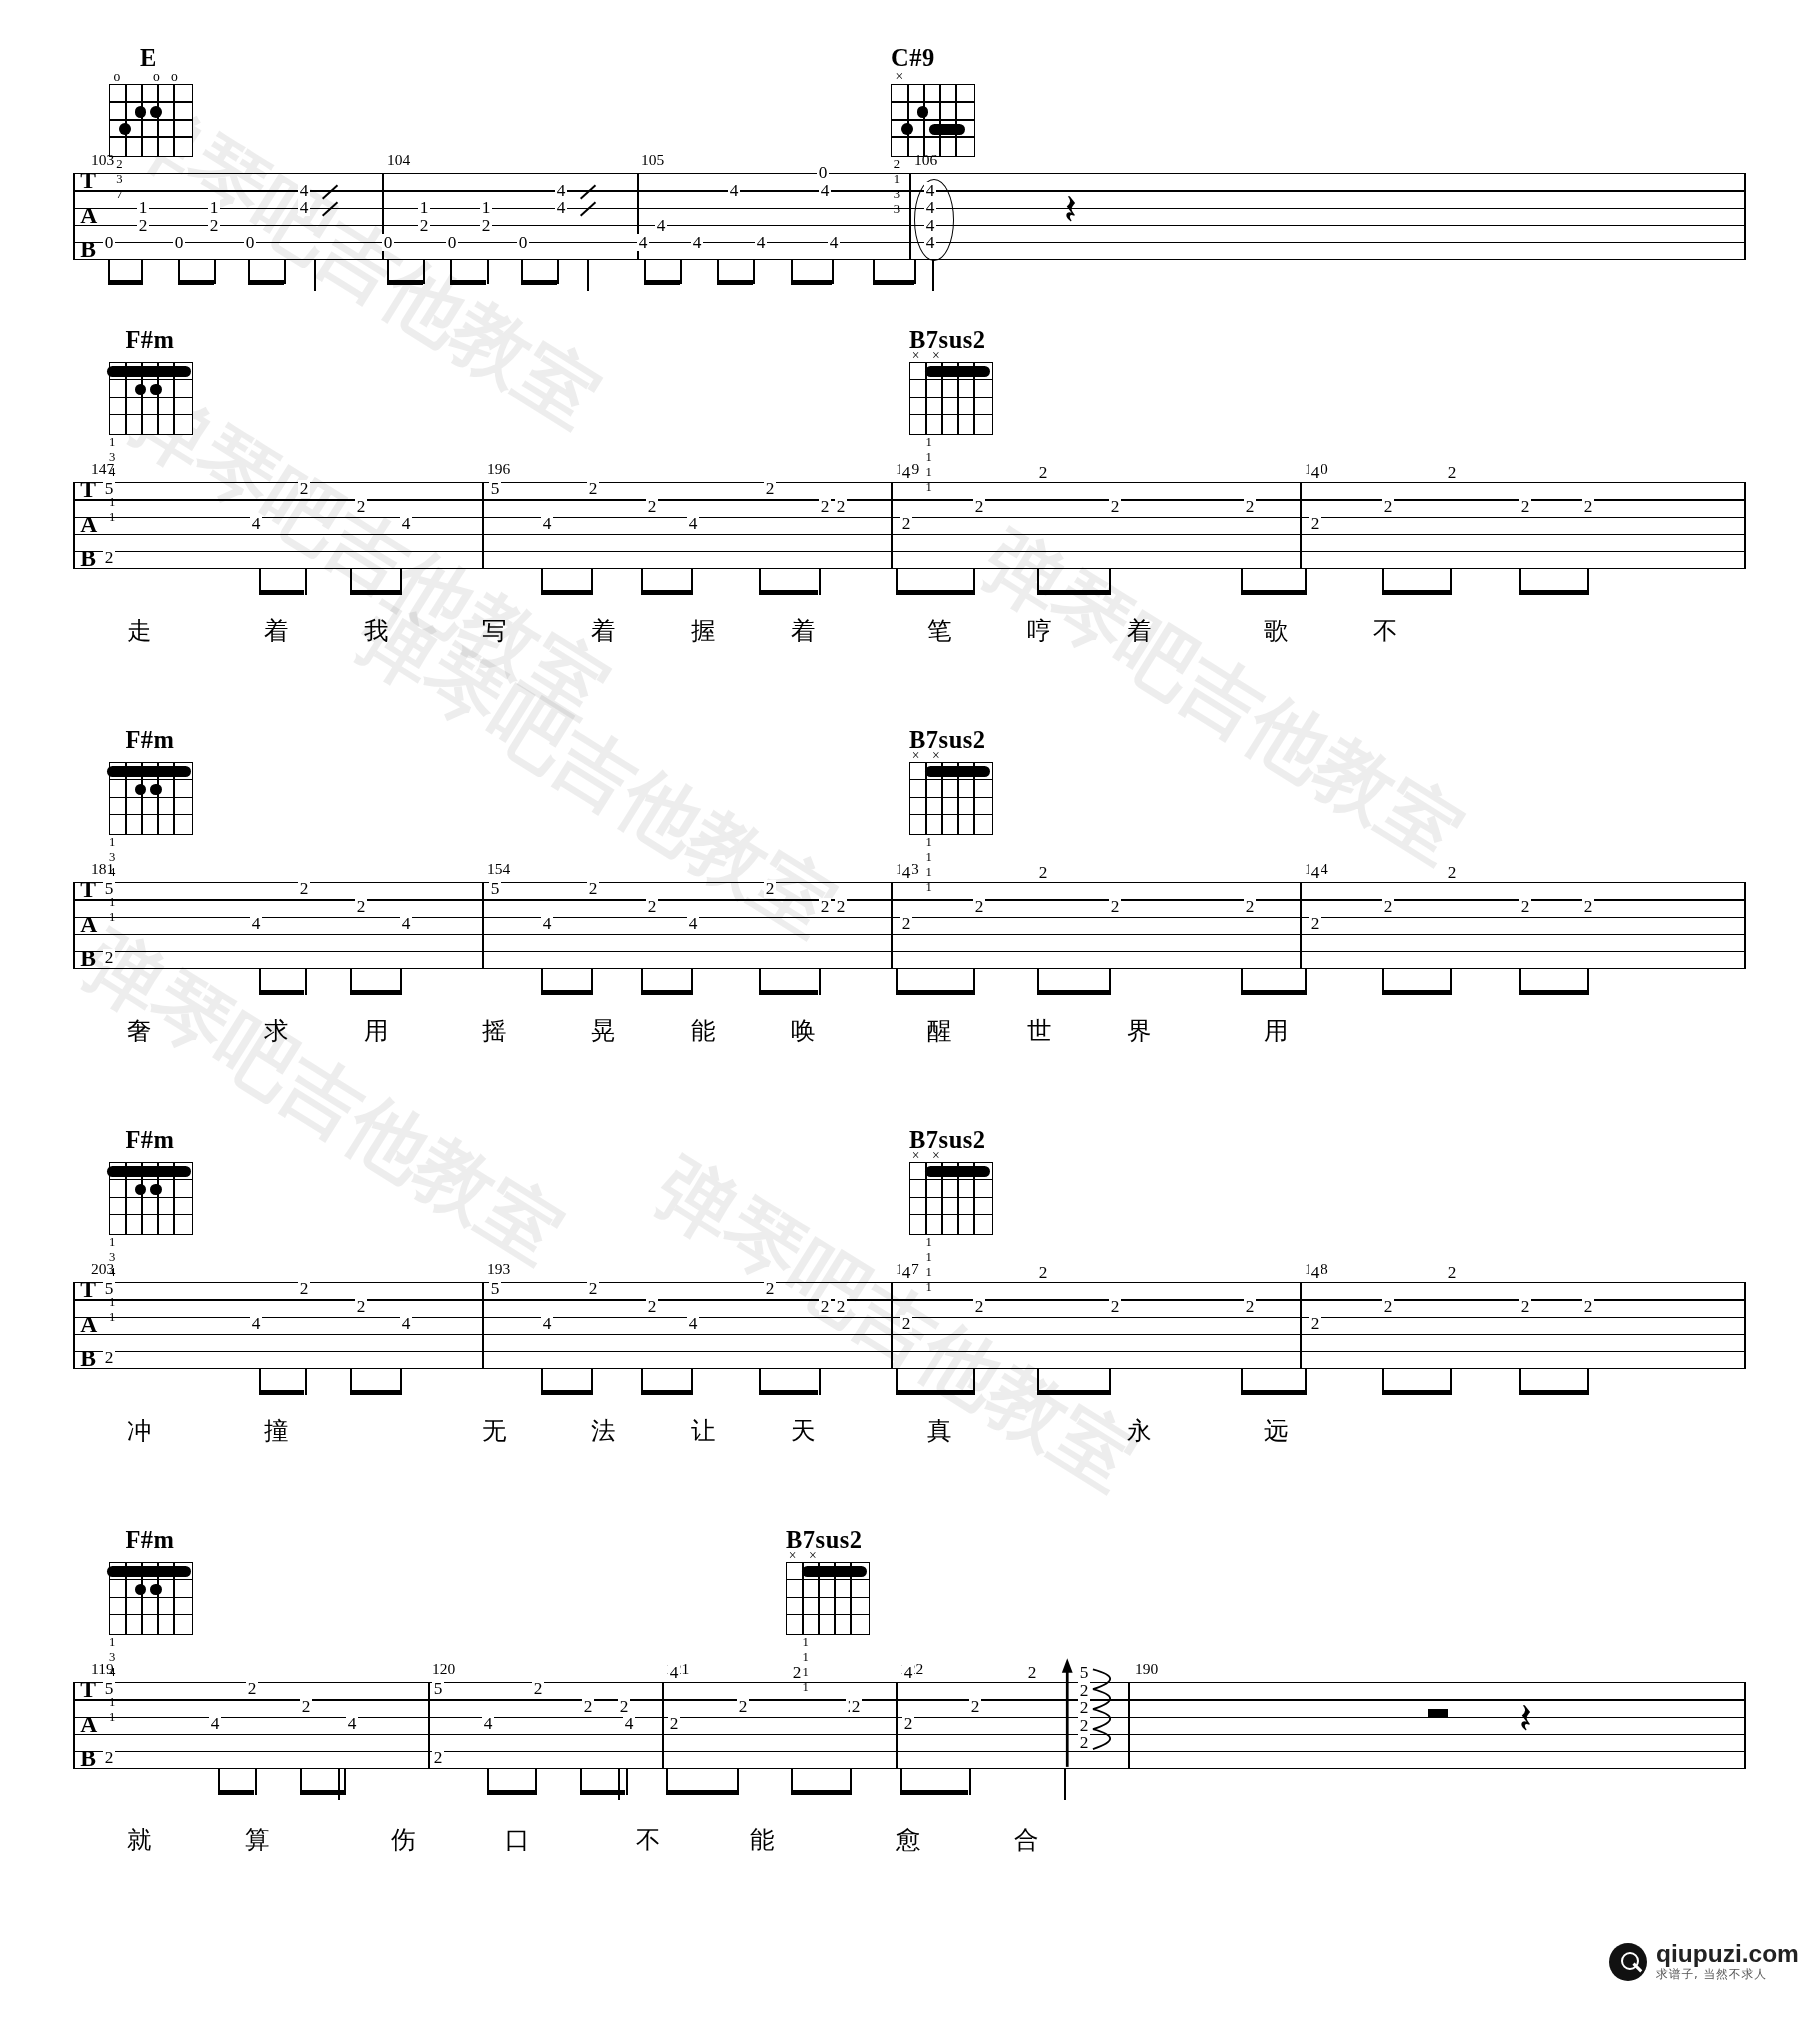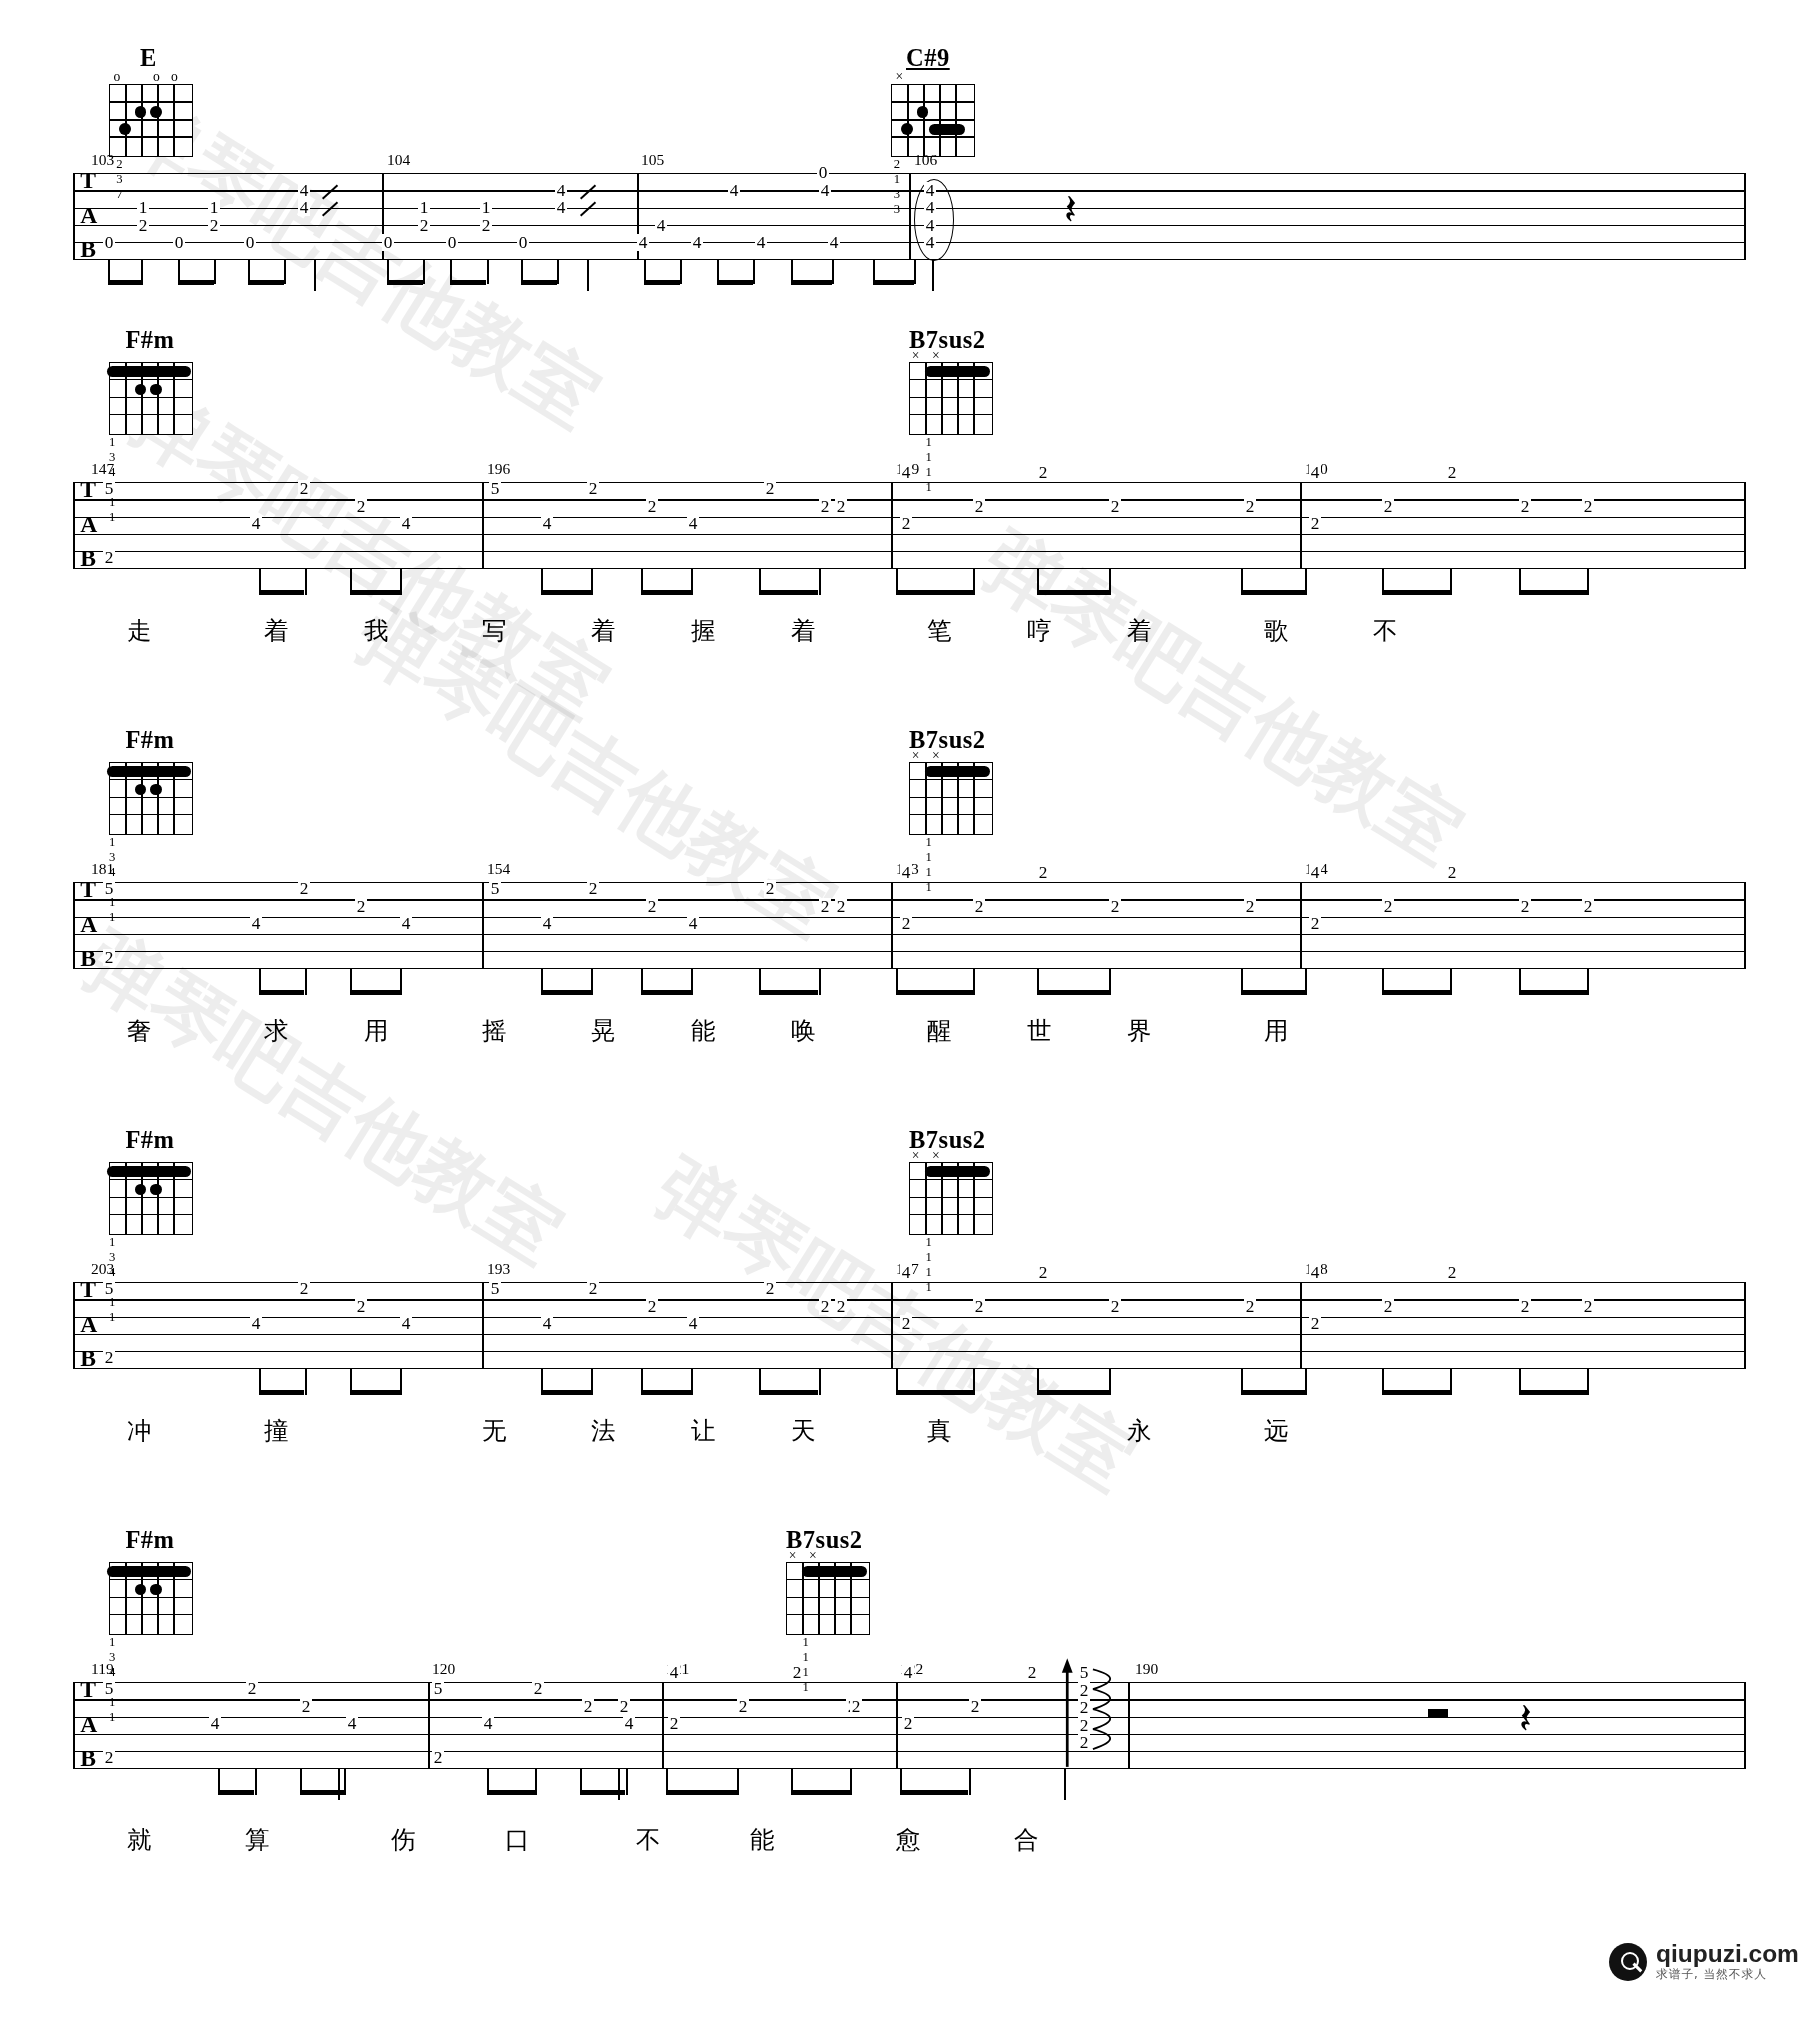--- a/index.html
+++ b/index.html
@@ -81,21 +81,21 @@
           <div class="h" style="top:34px;"></div>
           <div class="h" style="top:51px;"></div>
       </div>
       <div class="dot" style="left:25.5px;top:62px;"></div>
       <div class="dot" style="left:41px;top:62px;"></div>
       <div class="dot" style="left:10px;top:79px;"></div>
       <div class="fing" style="left:7.3px;top:113px;letter-spacing:7.3px;">2 3 7</div>
     </div>
 
     <div class="chord" style="left:891px;top:44px;">
-      <div class="cname" style="left:15px;top:0;text-decoration:underline;">C#9</div>
+      <div class="cname" style="left:0;top:0;">C#9</div>
       <div class="omark" style="left:4.5px;top:25.5px;">×</div>
       <div class="grid" style="left:0;top:40px;width:82px;height:71px;">
         <div class="v" style="left:15px;"></div>
           <div class="v" style="left:31px;"></div>
         <div class="v" style="left:47px;"></div>
           <div class="v" style="left:63px;"></div>
         <div class="h" style="top:16.4px;"></div>
           <div class="h" style="top:34px;"></div>
           <div class="h" style="top:51px;"></div>
       </div>

